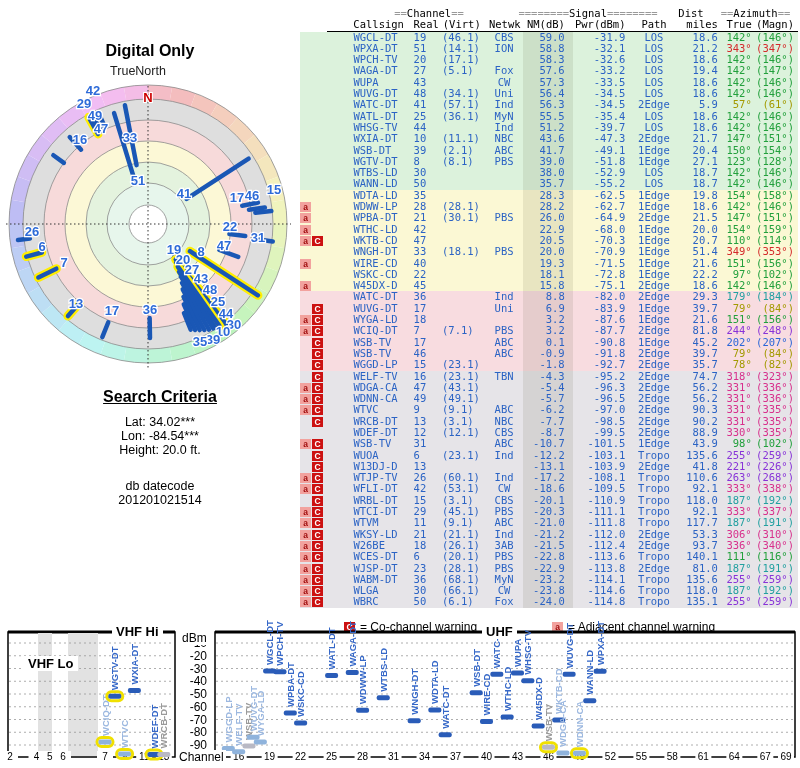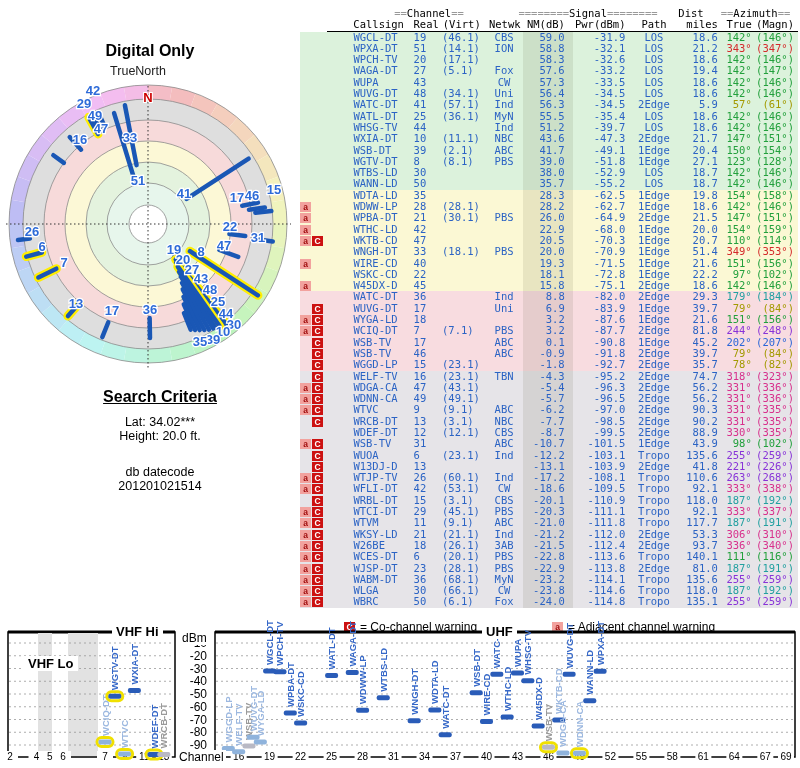--- a/index.html
+++ b/index.html
@@ -174,20 +174,21 @@
       <text x="64" y="189" fill="#2e6bd8" font-size="13" font-weight="bold" text-anchor="middle" paint-order="stroke" stroke="#ffffff" stroke-width="2.5" font-family="&quot;Liberation Sans&quot;,sans-serif">7</text>
       <text x="76" y="230" fill="#2e6bd8" font-size="13" font-weight="bold" text-anchor="middle" paint-order="stroke" stroke="#ffffff" stroke-width="2.5" font-family="&quot;Liberation Sans&quot;,sans-serif">13</text>
       <text x="112" y="237" fill="#2e6bd8" font-size="13" font-weight="bold" text-anchor="middle" paint-order="stroke" stroke="#ffffff" stroke-width="2.5" font-family="&quot;Liberation Sans&quot;,sans-serif">17</text>
       <text x="150" y="236" fill="#2e6bd8" font-size="13" font-weight="bold" text-anchor="middle" paint-order="stroke" stroke="#ffffff" stroke-width="2.5" font-family="&quot;Liberation Sans&quot;,sans-serif">36</text>
       <text x="148" y="24" fill="#cc0000" font-size="13" font-weight="bold" text-anchor="middle" paint-order="stroke" stroke="#ffffff" stroke-width="2" font-family="&quot;Liberation Sans&quot;,sans-serif">N</text>
     </svg>
 
 <div class="abs" id="criteria">
   <div class="hd">Search Criteria</div>
   <div class="ln">Lat: 34.02***</div>
+  <div class="ln">Lon: -84.54***</div>
   <div class="ln">Height: 20.0 ft.</div>
   <div class="gap"></div>
   <div class="ln">db datecode</div>
   <div class="ln">201201021514</div>
 </div>
 
 <div class="abs" id="sigtable"><div class="hrow"><span style="width:91px"></span><span style="width:76px;text-align:center"><span class="eq">==</span>Channel<span class="eq">==</span></span><span style="width:40px"></span><span style="width:162px;text-align:center"><span class="eq">========</span>Signal<span class="eq">========</span></span><span style="width:44px;text-align:center">Dist</span><span style="width:85px;text-align:center"><span class="eq">==</span>Azimuth<span class="eq">==</span></span></div><div class="hrow"><span class="c-mk"></span><span class="c-call">Callsign</span><span class="c-real">Real</span><span class="c-virt">(Virt)</span><span class="c-net">Netwk</span><span class="c-nm">NM(dB)</span><span class="c-pwr">Pwr(dBm)</span><span class="c-path">Path</span><span class="c-mi">miles</span><span class="c-true">True</span><span class="c-magn">(Magn)</span></div><div class="hdr-underline"></div><div class="trow bg-green"><span class="c-mk"><span class="mslot"></span><span class="mslot"></span></span><span class="c-call">WGCL-DT</span><span class="c-real">19</span><span class="c-virt">(46.1)</span><span class="c-net">CBS</span><span class="c-nm nmband">59.0</span><span class="c-pwr">-31.9</span><span class="c-path">LOS</span><span class="c-mi">18.6</span><span class="c-true" style="color:#22a03c">142°</span><span class="c-magn" style="color:#22a03c">(146°)</span></div><div class="trow bg-green"><span class="c-mk"><span class="mslot"></span><span class="mslot"></span></span><span class="c-call">WPXA-DT</span><span class="c-real">51</span><span class="c-virt">(14.1)</span><span class="c-net">ION</span><span class="c-nm nmband">58.8</span><span class="c-pwr">-32.1</span><span class="c-path">LOS</span><span class="c-mi">21.2</span><span class="c-true" style="color:#d42a2a">343°</span><span class="c-magn" style="color:#d42a2a">(347°)</span></div><div class="trow bg-green"><span class="c-mk"><span class="mslot"></span><span class="mslot"></span></span><span class="c-call">WPCH-TV</span><span class="c-real">20</span><span class="c-virt">(17.1)</span><span class="c-net"></span><span class="c-nm nmband">58.3</span><span class="c-pwr">-32.6</span><span class="c-path">LOS</span><span class="c-mi">18.6</span><span class="c-true" style="color:#22a03c">142°</span><span class="c-magn" style="color:#22a03c">(146°)</span></div><div class="trow bg-green"><span class="c-mk"><span class="mslot"></span><span class="mslot"></span></span><span class="c-call">WAGA-DT</span><span class="c-real">27</span><span class="c-virt">(5.1)</span><span class="c-net">Fox</span><span class="c-nm nmband">57.6</span><span class="c-pwr">-33.2</span><span class="c-path">LOS</span><span class="c-mi">19.4</span><span class="c-true" style="color:#22a03c">142°</span><span class="c-magn" style="color:#22a03c">(147°)</span></div><div class="trow bg-green"><span class="c-mk"><span class="mslot"></span><span class="mslot"></span></span><span class="c-call">WUPA</span><span class="c-real">43</span><span class="c-virt"></span><span class="c-net">CW</span><span class="c-nm nmband">57.3</span><span class="c-pwr">-33.5</span><span class="c-path">LOS</span><span class="c-mi">18.6</span><span class="c-true" style="color:#22a03c">142°</span><span class="c-magn" style="color:#22a03c">(146°)</span></div><div class="trow bg-green"><span class="c-mk"><span class="mslot"></span><span class="mslot"></span></span><span class="c-call">WUVG-DT</span><span class="c-real">48</span><span class="c-virt">(34.1)</span><span class="c-net">Uni</span><span class="c-nm nmband">56.4</span><span class="c-pwr">-34.5</span><span class="c-path">LOS</span><span class="c-mi">18.6</span><span class="c-true" style="color:#22a03c">142°</span><span class="c-magn" style="color:#22a03c">(146°)</span></div><div class="trow bg-green"><span class="c-mk"><span class="mslot"></span><span class="mslot"></span></span><span class="c-call">WATC-DT</span><span class="c-real">41</span><span class="c-virt">(57.1)</span><span class="c-net">Ind</span><span class="c-nm nmband">56.3</span><span class="c-pwr">-34.5</span><span class="c-path">2Edge</span><span class="c-mi">5.9</span><span class="c-true" style="color:#a39a00">57°</span><span class="c-magn" style="color:#a39a00">(61°)</span></div><div class="trow bg-green"><span class="c-mk"><span class="mslot"></span><span class="mslot"></span></span><span class="c-call">WATL-DT</span><span class="c-real">25</span><span class="c-virt">(36.1)</span><span class="c-net">MyN</span><span class="c-nm nmband">55.5</span><span class="c-pwr">-35.4</span><span class="c-path">LOS</span><span class="c-mi">18.6</span><span class="c-true" style="color:#22a03c">142°</span><span class="c-magn" style="color:#22a03c">(146°)</span></div><div class="trow bg-green"><span class="c-mk"><span class="mslot"></span><span class="mslot"></span></span><span class="c-call">WHSG-TV</span><span class="c-real">44</span><span class="c-virt"></span><span class="c-net">Ind</span><span class="c-nm nmband">51.2</span><span class="c-pwr">-39.7</span><span class="c-path">LOS</span><span class="c-mi">18.6</span><span class="c-true" style="color:#22a03c">142°</span><span class="c-magn" style="color:#22a03c">(146°)</span></div><div class="trow bg-green"><span class="c-mk"><span class="mslot"></span><span class="mslot"></span></span><span class="c-call">WXIA-DT</span><span class="c-real">10</span><span class="c-virt">(11.1)</span><span class="c-net">NBC</span><span class="c-nm nmband">43.6</span><span class="c-pwr">-47.3</span><span class="c-path">2Edge</span><span class="c-mi">21.7</span><span class="c-true" style="color:#22a03c">147°</span><span class="c-magn" style="color:#22a03c">(151°)</span></div><div class="trow bg-green"><span class="c-mk"><span class="mslot"></span><span class="mslot"></span></span><span class="c-call">WSB-DT</span><span class="c-real">39</span><span class="c-virt">(2.1)</span><span class="c-net">ABC</span><span class="c-nm nmband">41.7</span><span class="c-pwr">-49.1</span><span class="c-path">1Edge</span><span class="c-mi">20.4</span><span class="c-true" style="color:#22a03c">150°</span><span class="c-magn" style="color:#22a03c">(154°)</span></div><div class="trow bg-green"><span class="c-mk"><span class="mslot"></span><span class="mslot"></span></span><span class="c-call">WGTV-DT</span><span class="c-real">8</span><span class="c-virt">(8.1)</span><span class="c-net">PBS</span><span class="c-nm nmband">39.0</span><span class="c-pwr">-51.8</span><span class="c-path">1Edge</span><span class="c-mi">27.1</span><span class="c-true" style="color:#22a03c">123°</span><span class="c-magn" style="color:#22a03c">(128°)</span></div><div class="trow bg-green"><span class="c-mk"><span class="mslot"></span><span class="mslot"></span></span><span class="c-call">WTBS-LD</span><span class="c-real">30</span><span class="c-virt"></span><span class="c-net"></span><span class="c-nm nmband">38.0</span><span class="c-pwr">-52.9</span><span class="c-path">LOS</span><span class="c-mi">18.7</span><span class="c-true" style="color:#22a03c">142°</span><span class="c-magn" style="color:#22a03c">(146°)</span></div><div class="trow bg-green"><span class="c-mk"><span class="mslot"></span><span class="mslot"></span></span><span class="c-call">WANN-LD</span><span class="c-real">50</span><span class="c-virt"></span><span class="c-net"></span><span class="c-nm nmband">35.7</span><span class="c-pwr">-55.2</span><span class="c-path">LOS</span><span class="c-mi">18.7</span><span class="c-true" style="color:#22a03c">142°</span><span class="c-magn" style="color:#22a03c">(146°)</span></div><div class="trow bg-yellow"><span class="c-mk"><span class="mslot"></span><span class="mslot"></span></span><span class="c-call">WDTA-LD</span><span class="c-real">35</span><span class="c-virt"></span><span class="c-net"></span><span class="c-nm nmband">28.3</span><span class="c-pwr">-62.5</span><span class="c-path">1Edge</span><span class="c-mi">19.8</span><span class="c-true" style="color:#22a03c">154°</span><span class="c-magn" style="color:#22a03c">(158°)</span></div><div class="trow bg-yellow"><span class="c-mk"><span class="mslot"><span class="mbox a">a</span></span><span class="mslot"></span></span><span class="c-call">WDWW-LP</span><span class="c-real">28</span><span class="c-virt">(28.1)</span><span class="c-net"></span><span class="c-nm nmband">28.2</span><span class="c-pwr">-62.7</span><span class="c-path">1Edge</span><span class="c-mi">18.6</span><span class="c-true" style="color:#22a03c">142°</span><span class="c-magn" style="color:#22a03c">(146°)</span></div><div class="trow bg-yellow"><span class="c-mk"><span class="mslot"><span class="mbox a">a</span></span><span class="mslot"></span></span><span class="c-call">WPBA-DT</span><span class="c-real">21</span><span class="c-virt">(30.1)</span><span class="c-net">PBS</span><span class="c-nm nmband">26.0</span><span class="c-pwr">-64.9</span><span class="c-path">2Edge</span><span class="c-mi">21.5</span><span class="c-true" style="color:#22a03c">147°</span><span class="c-magn" style="color:#22a03c">(151°)</span></div><div class="trow bg-yellow"><span class="c-mk"><span class="mslot"><span class="mbox a">a</span></span><span class="mslot"></span></span><span class="c-call">WTHC-LD</span><span class="c-real">42</span><span class="c-virt"></span><span class="c-net"></span><span class="c-nm nmband">22.9</span><span class="c-pwr">-68.0</span><span class="c-path">1Edge</span><span class="c-mi">20.0</span><span class="c-true" style="color:#22a03c">154°</span><span class="c-magn" style="color:#22a03c">(159°)</span></div><div class="trow bg-yellow"><span class="c-mk"><span class="mslot"><span class="mbox a">a</span></span><span class="mslot"><span class="mbox C">C</span></span></span><span class="c-call">WKTB-CD</span><span class="c-real">47</span><span class="c-virt"></span><span class="c-net"></span><span class="c-nm nmband">20.5</span><span class="c-pwr">-70.3</span><span class="c-path">1Edge</span><span class="c-mi">20.7</span><span class="c-true" style="color:#22a03c">110°</span><span class="c-magn" style="color:#22a03c">(114°)</span></div><div class="trow bg-yellow"><span class="c-mk"><span class="mslot"></span><span class="mslot"></span></span><span class="c-call">WNGH-DT</span><span class="c-real">33</span><span class="c-virt">(18.1)</span><span class="c-net">PBS</span><span class="c-nm nmband">20.0</span><span class="c-pwr">-70.9</span><span class="c-path">1Edge</span><span class="c-mi">51.4</span><span class="c-true" style="color:#d42a2a">349°</span><span class="c-magn" style="color:#d42a2a">(353°)</span></div><div class="trow bg-yellow"><span class="c-mk"><span class="mslot"><span class="mbox a">a</span></span><span class="mslot"></span></span><span class="c-call">WIRE-CD</span><span class="c-real">40</span><span class="c-virt"></span><span class="c-net"></span><span class="c-nm nmband">19.3</span><span class="c-pwr">-71.5</span><span class="c-path">1Edge</span><span class="c-mi">21.6</span><span class="c-true" style="color:#22a03c">151°</span><span class="c-magn" style="color:#22a03c">(156°)</span></div><div class="trow bg-yellow"><span class="c-mk"><span class="mslot"></span><span class="mslot"></span></span><span class="c-call">WSKC-CD</span><span class="c-real">22</span><span class="c-virt"></span><span class="c-net"></span><span class="c-nm nmband">18.1</span><span class="c-pwr">-72.8</span><span class="c-path">1Edge</span><span class="c-mi">22.2</span><span class="c-true" style="color:#22a03c">97°</span><span class="c-magn" style="color:#22a03c">(102°)</span></div><div class="trow bg-yellow"><span class="c-mk"><span class="mslot"><span class="mbox a">a</span></span><span class="mslot"></span></span><span class="c-call">W45DX-D</span><span class="c-real">45</span><span class="c-virt"></span><span class="c-net"></span><span class="c-nm nmband">15.8</span><span class="c-pwr">-75.1</span><span class="c-path">2Edge</span><span class="c-mi">18.6</span><span class="c-true" style="color:#22a03c">142°</span><span class="c-magn" style="color:#22a03c">(146°)</span></div><div class="trow bg-pink"><span class="c-mk"><span class="mslot"></span><span class="mslot"></span></span><span class="c-call">WATC-DT</span><span class="c-real">36</span><span class="c-virt"></span><span class="c-net">Ind</span><span class="c-nm nmband">8.8</span><span class="c-pwr">-82.0</span><span class="c-path">2Edge</span><span class="c-mi">29.3</span><span class="c-true" style="color:#22a0a0">179°</span><span class="c-magn" style="color:#22a0a0">(184°)</span></div><div class="trow bg-pink"><span class="c-mk"><span class="mslot"></span><span class="mslot"><span class="mbox C">C</span></span></span><span class="c-call">WUVG-DT</span><span class="c-real">17</span><span class="c-virt"></span><span class="c-net">Uni</span><span class="c-nm nmband">6.9</span><span class="c-pwr">-83.9</span><span class="c-path">1Edge</span><span class="c-mi">39.7</span><span class="c-true" style="color:#a39a00">79°</span><span class="c-magn" style="color:#a39a00">(84°)</span></div><div class="trow bg-pink"><span class="c-mk"><span class="mslot"><span class="mbox a">a</span></span><span class="mslot"><span class="mbox C">C</span></span></span><span class="c-call">WYGA-LD</span><span class="c-real">18</span><span class="c-virt"></span><span class="c-net"></span><span class="c-nm nmband">3.2</span><span class="c-pwr">-87.6</span><span class="c-path">1Edge</span><span class="c-mi">21.6</span><span class="c-true" style="color:#22a03c">151°</span><span class="c-magn" style="color:#22a03c">(156°)</span></div><div class="trow bg-pink"><span class="c-mk"><span class="mslot"><span class="mbox a">a</span></span><span class="mslot"><span class="mbox C">C</span></span></span><span class="c-call">WCIQ-DT</span><span class="c-real">7</span><span class="c-virt">(7.1)</span><span class="c-net">PBS</span><span class="c-nm nmband">3.2</span><span class="c-pwr">-87.7</span><span class="c-path">2Edge</span><span class="c-mi">81.8</span><span class="c-true" style="color:#8833d8">244°</span><span class="c-magn" style="color:#8833d8">(248°)</span></div><div class="trow bg-pink"><span class="c-mk"><span class="mslot"></span><span class="mslot"><span class="mbox C">C</span></span></span><span class="c-call">WSB-TV</span><span class="c-real">17</span><span class="c-virt"></span><span class="c-net">ABC</span><span class="c-nm nmband">0.1</span><span class="c-pwr">-90.8</span><span class="c-path">1Edge</span><span class="c-mi">45.2</span><span class="c-true" style="color:#2a66d8">202°</span><span class="c-magn" style="color:#2a66d8">(207°)</span></div><div class="trow bg-pink"><span class="c-mk"><span class="mslot"></span><span class="mslot"><span class="mbox C">C</span></span></span><span class="c-call">WSB-TV</span><span class="c-real">46</span><span class="c-virt"></span><span class="c-net">ABC</span><span class="c-nm nmband">-0.9</span><span class="c-pwr">-91.8</span><span class="c-path">2Edge</span><span class="c-mi">39.7</span><span class="c-true" style="color:#a39a00">79°</span><span class="c-magn" style="color:#a39a00">(84°)</span></div><div class="trow bg-pink"><span class="c-mk"><span class="mslot"></span><span class="mslot"><span class="mbox C">C</span></span></span><span class="c-call">WGGD-LP</span><span class="c-real">15</span><span class="c-virt">(23.1)</span><span class="c-net"></span><span class="c-nm nmband">-1.8</span><span class="c-pwr">-92.7</span><span class="c-path">2Edge</span><span class="c-mi">35.7</span><span class="c-true" style="color:#a39a00">78°</span><span class="c-magn" style="color:#a39a00">(82°)</span></div><div class="trow bg-gray"><span class="c-mk"><span class="mslot"></span><span class="mslot"><span class="mbox C">C</span></span></span><span class="c-call">WELF-TV</span><span class="c-real">16</span><span class="c-virt">(23.1)</span><span class="c-net">TBN</span><span class="c-nm nmband">-4.3</span><span class="c-pwr">-95.2</span><span class="c-path">2Edge</span><span class="c-mi">74.7</span><span class="c-true" style="color:#d8308c">318°</span><span class="c-magn" style="color:#d8308c">(323°)</span></div><div class="trow bg-gray"><span class="c-mk"><span class="mslot"><span class="mbox a">a</span></span><span class="mslot"><span class="mbox C">C</span></span></span><span class="c-call">WDGA-CA</span><span class="c-real">47</span><span class="c-virt">(43.1)</span><span class="c-net"></span><span class="c-nm nmband">-5.4</span><span class="c-pwr">-96.3</span><span class="c-path">2Edge</span><span class="c-mi">56.2</span><span class="c-true" style="color:#d8308c">331°</span><span class="c-magn" style="color:#d8308c">(336°)</span></div><div class="trow bg-gray"><span class="c-mk"><span class="mslot"><span class="mbox a">a</span></span><span class="mslot"><span class="mbox C">C</span></span></span><span class="c-call">WDNN-CA</span><span class="c-real">49</span><span class="c-virt">(49.1)</span><span class="c-net"></span><span class="c-nm nmband">-5.7</span><span class="c-pwr">-96.5</span><span class="c-path">2Edge</span><span class="c-mi">56.2</span><span class="c-true" style="color:#d8308c">331°</span><span class="c-magn" style="color:#d8308c">(336°)</span></div><div class="trow bg-gray"><span class="c-mk"><span class="mslot"><span class="mbox a">a</span></span><span class="mslot"><span class="mbox C">C</span></span></span><span class="c-call">WTVC</span><span class="c-real">9</span><span class="c-virt">(9.1)</span><span class="c-net">ABC</span><span class="c-nm nmband">-6.2</span><span class="c-pwr">-97.0</span><span class="c-path">2Edge</span><span class="c-mi">90.3</span><span class="c-true" style="color:#d8308c">331°</span><span class="c-magn" style="color:#d8308c">(335°)</span></div><div class="trow bg-gray"><span class="c-mk"><span class="mslot"></span><span class="mslot"><span class="mbox C">C</span></span></span><span class="c-call">WRCB-DT</span><span class="c-real">13</span><span class="c-virt">(3.1)</span><span class="c-net">NBC</span><span class="c-nm nmband">-7.7</span><span class="c-pwr">-98.5</span><span class="c-path">2Edge</span><span class="c-mi">90.2</span><span class="c-true" style="color:#d8308c">331°</span><span class="c-magn" style="color:#d8308c">(335°)</span></div><div class="trow bg-gray"><span class="c-mk"><span class="mslot"></span><span class="mslot"></span></span><span class="c-call">WDEF-DT</span><span class="c-real">12</span><span class="c-virt">(12.1)</span><span class="c-net">CBS</span><span class="c-nm nmband">-8.7</span><span class="c-pwr">-99.5</span><span class="c-path">2Edge</span><span class="c-mi">88.9</span><span class="c-true" style="color:#d8308c">330°</span><span class="c-magn" style="color:#d8308c">(335°)</span></div><div class="trow bg-gray"><span class="c-mk"><span class="mslot"><span class="mbox a">a</span></span><span class="mslot"><span class="mbox C">C</span></span></span><span class="c-call">WSB-TV</span><span class="c-real">31</span><span class="c-virt"></span><span class="c-net">ABC</span><span class="c-nm nmband">-10.7</span><span class="c-pwr">-101.5</span><span class="c-path">1Edge</span><span class="c-mi">43.9</span><span class="c-true" style="color:#22a03c">98°</span><span class="c-magn" style="color:#22a03c">(102°)</span></div><div class="trow bg-gray"><span class="c-mk"><span class="mslot"></span><span class="mslot"><span class="mbox C">C</span></span></span><span class="c-call">WUOA</span><span class="c-real">6</span><span class="c-virt">(23.1)</span><span class="c-net">Ind</span><span class="c-nm nmband">-12.2</span><span class="c-pwr">-103.1</span><span class="c-path">Tropo</span><span class="c-mi">135.6</span><span class="c-true" style="color:#8833d8">255°</span><span class="c-magn" style="color:#8833d8">(259°)</span></div><div class="trow bg-gray"><span class="c-mk"><span class="mslot"></span><span class="mslot"><span class="mbox C">C</span></span></span><span class="c-call">W13DJ-D</span><span class="c-real">13</span><span class="c-virt"></span><span class="c-net"></span><span class="c-nm nmband">-13.1</span><span class="c-pwr">-103.9</span><span class="c-path">2Edge</span><span class="c-mi">41.8</span><span class="c-true" style="color:#8833d8">221°</span><span class="c-magn" style="color:#8833d8">(226°)</span></div><div class="trow bg-gray"><span class="c-mk"><span class="mslot"><span class="mbox a">a</span></span><span class="mslot"><span class="mbox C">C</span></span></span><span class="c-call">WTJP-TV</span><span class="c-real">26</span><span class="c-virt">(60.1)</span><span class="c-net">Ind</span><span class="c-nm nmband">-17.2</span><span class="c-pwr">-108.1</span><span class="c-path">Tropo</span><span class="c-mi">110.6</span><span class="c-true" style="color:#8833d8">263°</span><span class="c-magn" style="color:#8833d8">(268°)</span></div><div class="trow bg-gray"><span class="c-mk"><span class="mslot"><span class="mbox a">a</span></span><span class="mslot"><span class="mbox C">C</span></span></span><span class="c-call">WFLI-DT</span><span class="c-real">42</span><span class="c-virt">(53.1)</span><span class="c-net">CW</span><span class="c-nm nmband">-18.6</span><span class="c-pwr">-109.5</span><span class="c-path">Tropo</span><span class="c-mi">92.1</span><span class="c-true" style="color:#d8308c">333°</span><span class="c-magn" style="color:#d8308c">(338°)</span></div><div class="trow bg-gray"><span class="c-mk"><span class="mslot"></span><span class="mslot"><span class="mbox C">C</span></span></span><span class="c-call">WRBL-DT</span><span class="c-real">15</span><span class="c-virt">(3.1)</span><span class="c-net">CBS</span><span class="c-nm nmband">-20.1</span><span class="c-pwr">-110.9</span><span class="c-path">Tropo</span><span class="c-mi">118.0</span><span class="c-true" style="color:#22a0a0">187°</span><span class="c-magn" style="color:#22a0a0">(192°)</span></div><div class="trow bg-gray"><span class="c-mk"><span class="mslot"><span class="mbox a">a</span></span><span class="mslot"><span class="mbox C">C</span></span></span><span class="c-call">WTCI-DT</span><span class="c-real">29</span><span class="c-virt">(45.1)</span><span class="c-net">PBS</span><span class="c-nm nmband">-20.3</span><span class="c-pwr">-111.1</span><span class="c-path">Tropo</span><span class="c-mi">92.1</span><span class="c-true" style="color:#d8308c">333°</span><span class="c-magn" style="color:#d8308c">(337°)</span></div><div class="trow bg-gray"><span class="c-mk"><span class="mslot"><span class="mbox a">a</span></span><span class="mslot"><span class="mbox C">C</span></span></span><span class="c-call">WTVM</span><span class="c-real">11</span><span class="c-virt">(9.1)</span><span class="c-net">ABC</span><span class="c-nm nmband">-21.0</span><span class="c-pwr">-111.8</span><span class="c-path">Tropo</span><span class="c-mi">117.7</span><span class="c-true" style="color:#22a0a0">187°</span><span class="c-magn" style="color:#22a0a0">(191°)</span></div><div class="trow bg-gray"><span class="c-mk"><span class="mslot"><span class="mbox a">a</span></span><span class="mslot"><span class="mbox C">C</span></span></span><span class="c-call">WKSY-LD</span><span class="c-real">21</span><span class="c-virt">(21.1)</span><span class="c-net">Ind</span><span class="c-nm nmband">-21.2</span><span class="c-pwr">-112.0</span><span class="c-path">2Edge</span><span class="c-mi">53.3</span><span class="c-true" style="color:#d8308c">306°</span><span class="c-magn" style="color:#d8308c">(310°)</span></div><div class="trow bg-gray"><span class="c-mk"><span class="mslot"><span class="mbox a">a</span></span><span class="mslot"><span class="mbox C">C</span></span></span><span class="c-call">W26BE</span><span class="c-real">18</span><span class="c-virt">(26.1)</span><span class="c-net">3AB</span><span class="c-nm nmband">-21.5</span><span class="c-pwr">-112.4</span><span class="c-path">2Edge</span><span class="c-mi">93.7</span><span class="c-true" style="color:#d8308c">336°</span><span class="c-magn" style="color:#d8308c">(340°)</span></div><div class="trow bg-gray"><span class="c-mk"><span class="mslot"><span class="mbox a">a</span></span><span class="mslot"><span class="mbox C">C</span></span></span><span class="c-call">WCES-DT</span><span class="c-real">6</span><span class="c-virt">(20.1)</span><span class="c-net">PBS</span><span class="c-nm nmband">-22.8</span><span class="c-pwr">-113.6</span><span class="c-path">Tropo</span><span class="c-mi">140.1</span><span class="c-true" style="color:#22a03c">111°</span><span class="c-magn" style="color:#22a03c">(116°)</span></div><div class="trow bg-gray"><span class="c-mk"><span class="mslot"><span class="mbox a">a</span></span><span class="mslot"><span class="mbox C">C</span></span></span><span class="c-call">WJSP-DT</span><span class="c-real">23</span><span class="c-virt">(28.1)</span><span class="c-net">PBS</span><span class="c-nm nmband">-22.9</span><span class="c-pwr">-113.8</span><span class="c-path">2Edge</span><span class="c-mi">81.0</span><span class="c-true" style="color:#22a0a0">187°</span><span class="c-magn" style="color:#22a0a0">(191°)</span></div><div class="trow bg-gray"><span class="c-mk"><span class="mslot"><span class="mbox a">a</span></span><span class="mslot"><span class="mbox C">C</span></span></span><span class="c-call">WABM-DT</span><span class="c-real">36</span><span class="c-virt">(68.1)</span><span class="c-net">MyN</span><span class="c-nm nmband">-23.2</span><span class="c-pwr">-114.1</span><span class="c-path">Tropo</span><span class="c-mi">135.6</span><span class="c-true" style="color:#8833d8">255°</span><span class="c-magn" style="color:#8833d8">(259°)</span></div><div class="trow bg-gray"><span class="c-mk"><span class="mslot"><span class="mbox a">a</span></span><span class="mslot"><span class="mbox C">C</span></span></span><span class="c-call">WLGA</span><span class="c-real">30</span><span class="c-virt">(66.1)</span><span class="c-net">CW</span><span class="c-nm nmband">-23.8</span><span class="c-pwr">-114.6</span><span class="c-path">Tropo</span><span class="c-mi">118.0</span><span class="c-true" style="color:#22a0a0">187°</span><span class="c-magn" style="color:#22a0a0">(192°)</span></div><div class="trow bg-gray"><span class="c-mk"><span class="mslot"><span class="mbox a">a</span></span><span class="mslot"><span class="mbox C">C</span></span></span><span class="c-call">WBRC</span><span class="c-real">50</span><span class="c-virt">(6.1)</span><span class="c-net">Fox</span><span class="c-nm nmband">-24.0</span><span class="c-pwr">-114.8</span><span class="c-path">Tropo</span><span class="c-mi">135.1</span><span class="c-true" style="color:#8833d8">255°</span><span class="c-magn" style="color:#8833d8">(259°)</span></div></div>
 
 <div class="abs leg" style="left:344px;">
   <span class="mbox C">C</span>

